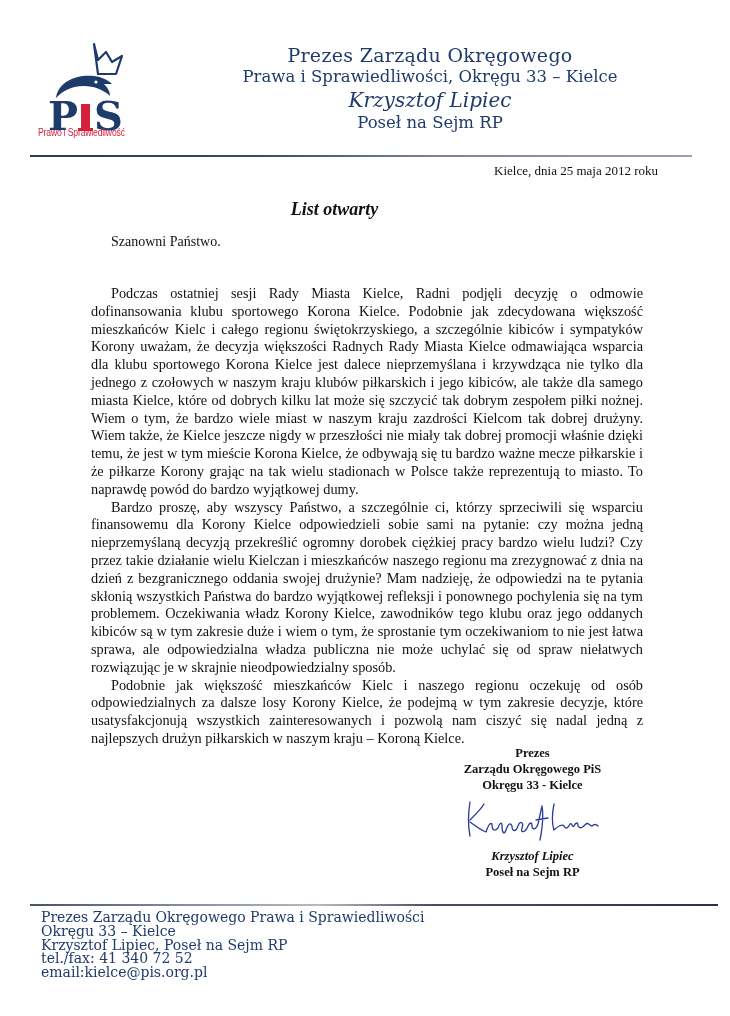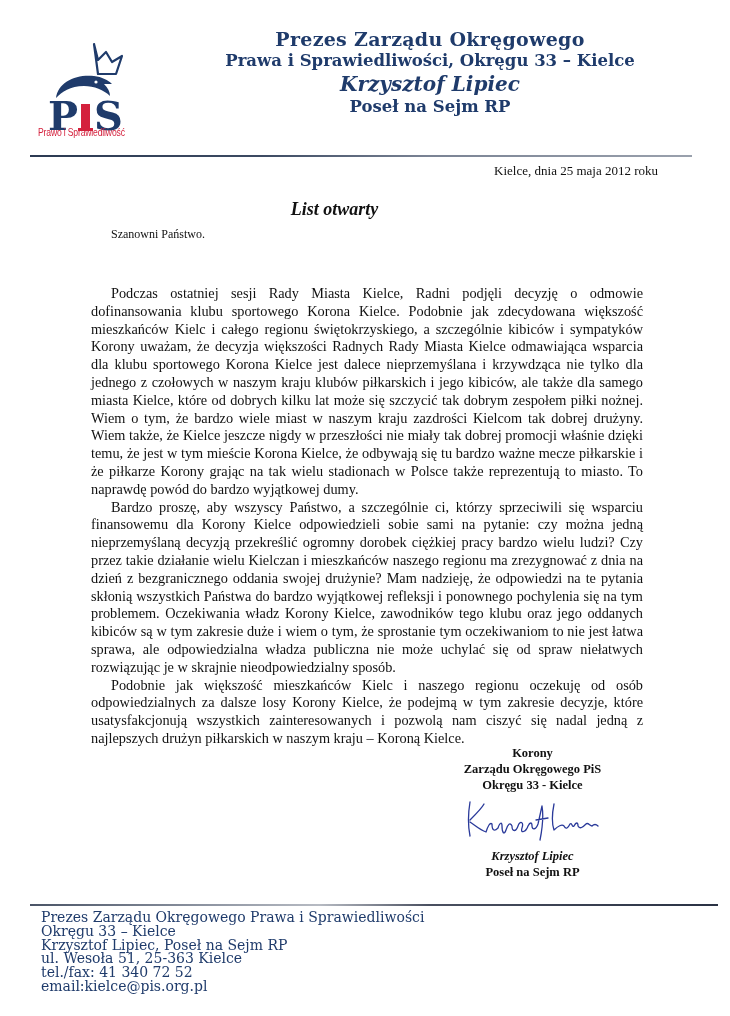--- a/index.html
+++ b/index.html
@@ -1,32 +1,32 @@
 <!DOCTYPE html>
 <html><head>
   <meta charset="utf-8">
   <style>
     html, body { margin: 0; padding: 0; background: #ffffff; }
     body { width: 730px; height: 1016px; position: relative; overflow: hidden; font-family: "Liberation Serif", serif; color: #111; }
 
     .logo { position: absolute; left: 36px; top: 38px; width: 112px; height: 106px; }
     .logo-text { position: absolute; left: 38px; top: 126px; font-family: "Liberation Sans", sans-serif; font-size: 10.5px; color: #d4213d; letter-spacing: -0.2px; transform: scaleX(0.82); transform-origin: left top; white-space: nowrap; }
 
-    .letterhead { position: absolute; left: 180px; top: 28px; width: 500px; text-align: center; color: #1f3b6b; font-family: "DejaVu Serif", serif; font-weight: bold; }
+    .letterhead { position: absolute; left: 180px; top: 44px; width: 500px; text-align: center; color: #1f3b6b; font-family: "DejaVu Serif", serif; font-weight: normal; }
     .lh-line1 { font-size: 19px; line-height: 22px; letter-spacing: 0.3px; }
     .lh-line2 { font-size: 16.5px; line-height: 22px; }
     .lh-line3 { font-size: 20px; line-height: 24px; font-style: italic; }
     .lh-line4 { font-size: 16.5px; line-height: 22px; }
 
     .rule-top { position: absolute; left: 30px; top: 155px; width: 662px; height: 2px; background: linear-gradient(to right, #2c3a52 0%, #3c4a62 35%, #7a8394 60%, #9aa1ad 100%); }
     .rule-bottom { position: absolute; left: 30px; top: 904px; width: 688px; height: 2px; background: linear-gradient(to right, #4a5466 0%, #8c93a0 25%, #b7bbc3 42%, #4a5060 58%, #2a3244 100%); }
 
     .date { position: absolute; right: 72px; top: 163px; font-size: 13px; }
     .title { position: absolute; left: 0; width: 669px; top: 199px; text-align: center; font-size: 18px; font-style: italic; font-weight: bold; }
-    .salutation { position: absolute; left: 111px; top: 227px; font-size: 12px; }
+    .salutation { position: absolute; left: 111px; top: 234px; font-size: 14px; }
 
     .body-text { position: absolute; left: 91px; top: 266px; width: 552px; font-size: 14.3px; line-height: 17.8px; text-align: justify; margin-top: 19px; }
     .body-text p { margin: 0; text-indent: 20px; }
 
     .signature-block { position: absolute; left: 430px; top: 745px; width: 205px; text-align: center; font-size: 12.5px; line-height: 16px; font-weight: bold; }
     .sig-image { display: block; margin: 3px auto 6px; width: 150px; height: 46px; }
     .sig-name { font-style: italic; }
 
     .footer { position: absolute; left: 41px; top: 911px; font-family: "DejaVu Serif", serif; font-size: 14px; line-height: 13.8px; color: #1f3b6b; }
     .footer div { white-space: nowrap; }
@@ -63,32 +63,31 @@
 <div class="title">List otwarty</div>
 <div class="salutation">Szanowni Państwo.</div>
 
 <div class="body-text">
   <p>Podczas ostatniej sesji Rady Miasta Kielce, Radni podjęli decyzję o odmowie dofinansowania klubu sportowego Korona Kielce. Podobnie jak zdecydowana większość mieszkańców Kielc i całego regionu świętokrzyskiego, a szczególnie kibiców i sympatyków Korony uważam, że decyzja większości Radnych Rady Miasta Kielce odmawiająca wsparcia dla klubu sportowego Korona Kielce jest dalece nieprzemyślana i krzywdząca nie tylko dla jednego z czołowych w naszym kraju klubów piłkarskich i jego kibiców, ale także dla samego miasta Kielce, które od dobrych kilku lat może się szczycić tak dobrym zespołem piłki nożnej. Wiem o tym, że bardzo wiele miast w naszym kraju zazdrości Kielcom tak dobrej drużyny. Wiem także, że Kielce jeszcze nigdy w przeszłości nie miały tak dobrej promocji właśnie dzięki temu, że jest w tym mieście Korona Kielce, że odbywają się tu bardzo ważne mecze piłkarskie i że piłkarze Korony grając na tak wielu stadionach w Polsce także reprezentują to miasto. To naprawdę powód do bardzo wyjątkowej dumy.</p>
   <p>Bardzo proszę, aby wszyscy Państwo, a szczególnie ci, którzy sprzeciwili się wsparciu finansowemu dla Korony Kielce odpowiedzieli sobie sami na pytanie: czy można jedną nieprzemyślaną decyzją przekreślić ogromny dorobek ciężkiej pracy bardzo wielu ludzi? Czy przez takie działanie wielu Kielczan i mieszkańców naszego regionu ma zrezygnować z dnia na dzień z bezgranicznego oddania swojej drużynie? Mam nadzieję, że odpowiedzi na te pytania skłonią wszystkich Państwa do bardzo wyjątkowej refleksji i ponownego pochylenia się na tym problemem. Oczekiwania władz Korony Kielce, zawodników tego klubu oraz jego oddanych kibiców są w tym zakresie duże i wiem o tym, że sprostanie tym oczekiwaniom to nie jest łatwa sprawa, ale odpowiedzialna władza publiczna nie może uchylać się od spraw niełatwych rozwiązując je w skrajnie nieodpowiedzialny sposób.</p>
   <p>Podobnie jak większość mieszkańców Kielc i naszego regionu oczekuję od osób odpowiedzialnych za dalsze losy Korony Kielce, że podejmą w tym zakresie decyzje, które usatysfakcjonują wszystkich zainteresowanych i pozwolą nam ciszyć się nadal jedną z najlepszych drużyn piłkarskich w naszym kraju – Koroną Kielce.</p>
 </div>
 
 <div class="signature-block">
-  <div>Korony</div>
+  <div>Prezes</div>
   <div>Zarządu Okręgowego PiS</div>
   <div>Okręgu 33 - Kielce</div>
   <svg class="sig-image" viewBox="0 0 150 46">
     <path d="M12 6 C10 18 10 30 12 40 M12 24 C18 18 24 12 26 8 M12 26 C18 30 22 34 28 36 C30 30 32 26 34 28 C34 34 36 36 40 32 C42 26 44 26 44 30 C44 36 46 40 48 34 C50 28 52 26 54 30 C54 36 58 36 60 30 C62 24 66 26 64 32 C62 38 68 36 70 30 C72 26 74 26 74 30 C74 34 78 34 80 28 L84 10 C86 22 84 34 82 44 M78 24 L90 22 M96 8 C94 18 94 28 96 34 C100 30 104 28 106 30 C108 34 110 32 112 28 C114 26 114 32 116 30 C118 26 120 26 120 30 C122 34 126 30 128 28 C130 26 132 30 134 30 C136 28 138 28 140 30" fill="none" stroke="#2a3a9a" stroke-width="1.3" stroke-linecap="round" stroke-linejoin="round"></path>
   </svg>
   <div class="sig-name">Krzysztof Lipiec</div>
   <div>Poseł na Sejm RP</div>
 </div>
 
 <div class="rule-bottom"></div>
 
 <div class="footer">
   <div>Prezes Zarządu Okręgowego Prawa i Sprawiedliwości</div>
   <div>Okręgu 33 – Kielce</div>
   <div>Krzysztof Lipiec, Poseł na Sejm RP</div>
-  <div>ul. Wesoła 51, 25-363 Kielce</div>
   <div>tel./fax: 41 340 72 52</div>
   <div>email:kielce@pis.org.pl</div>
 </div>
 
 </body></html>

